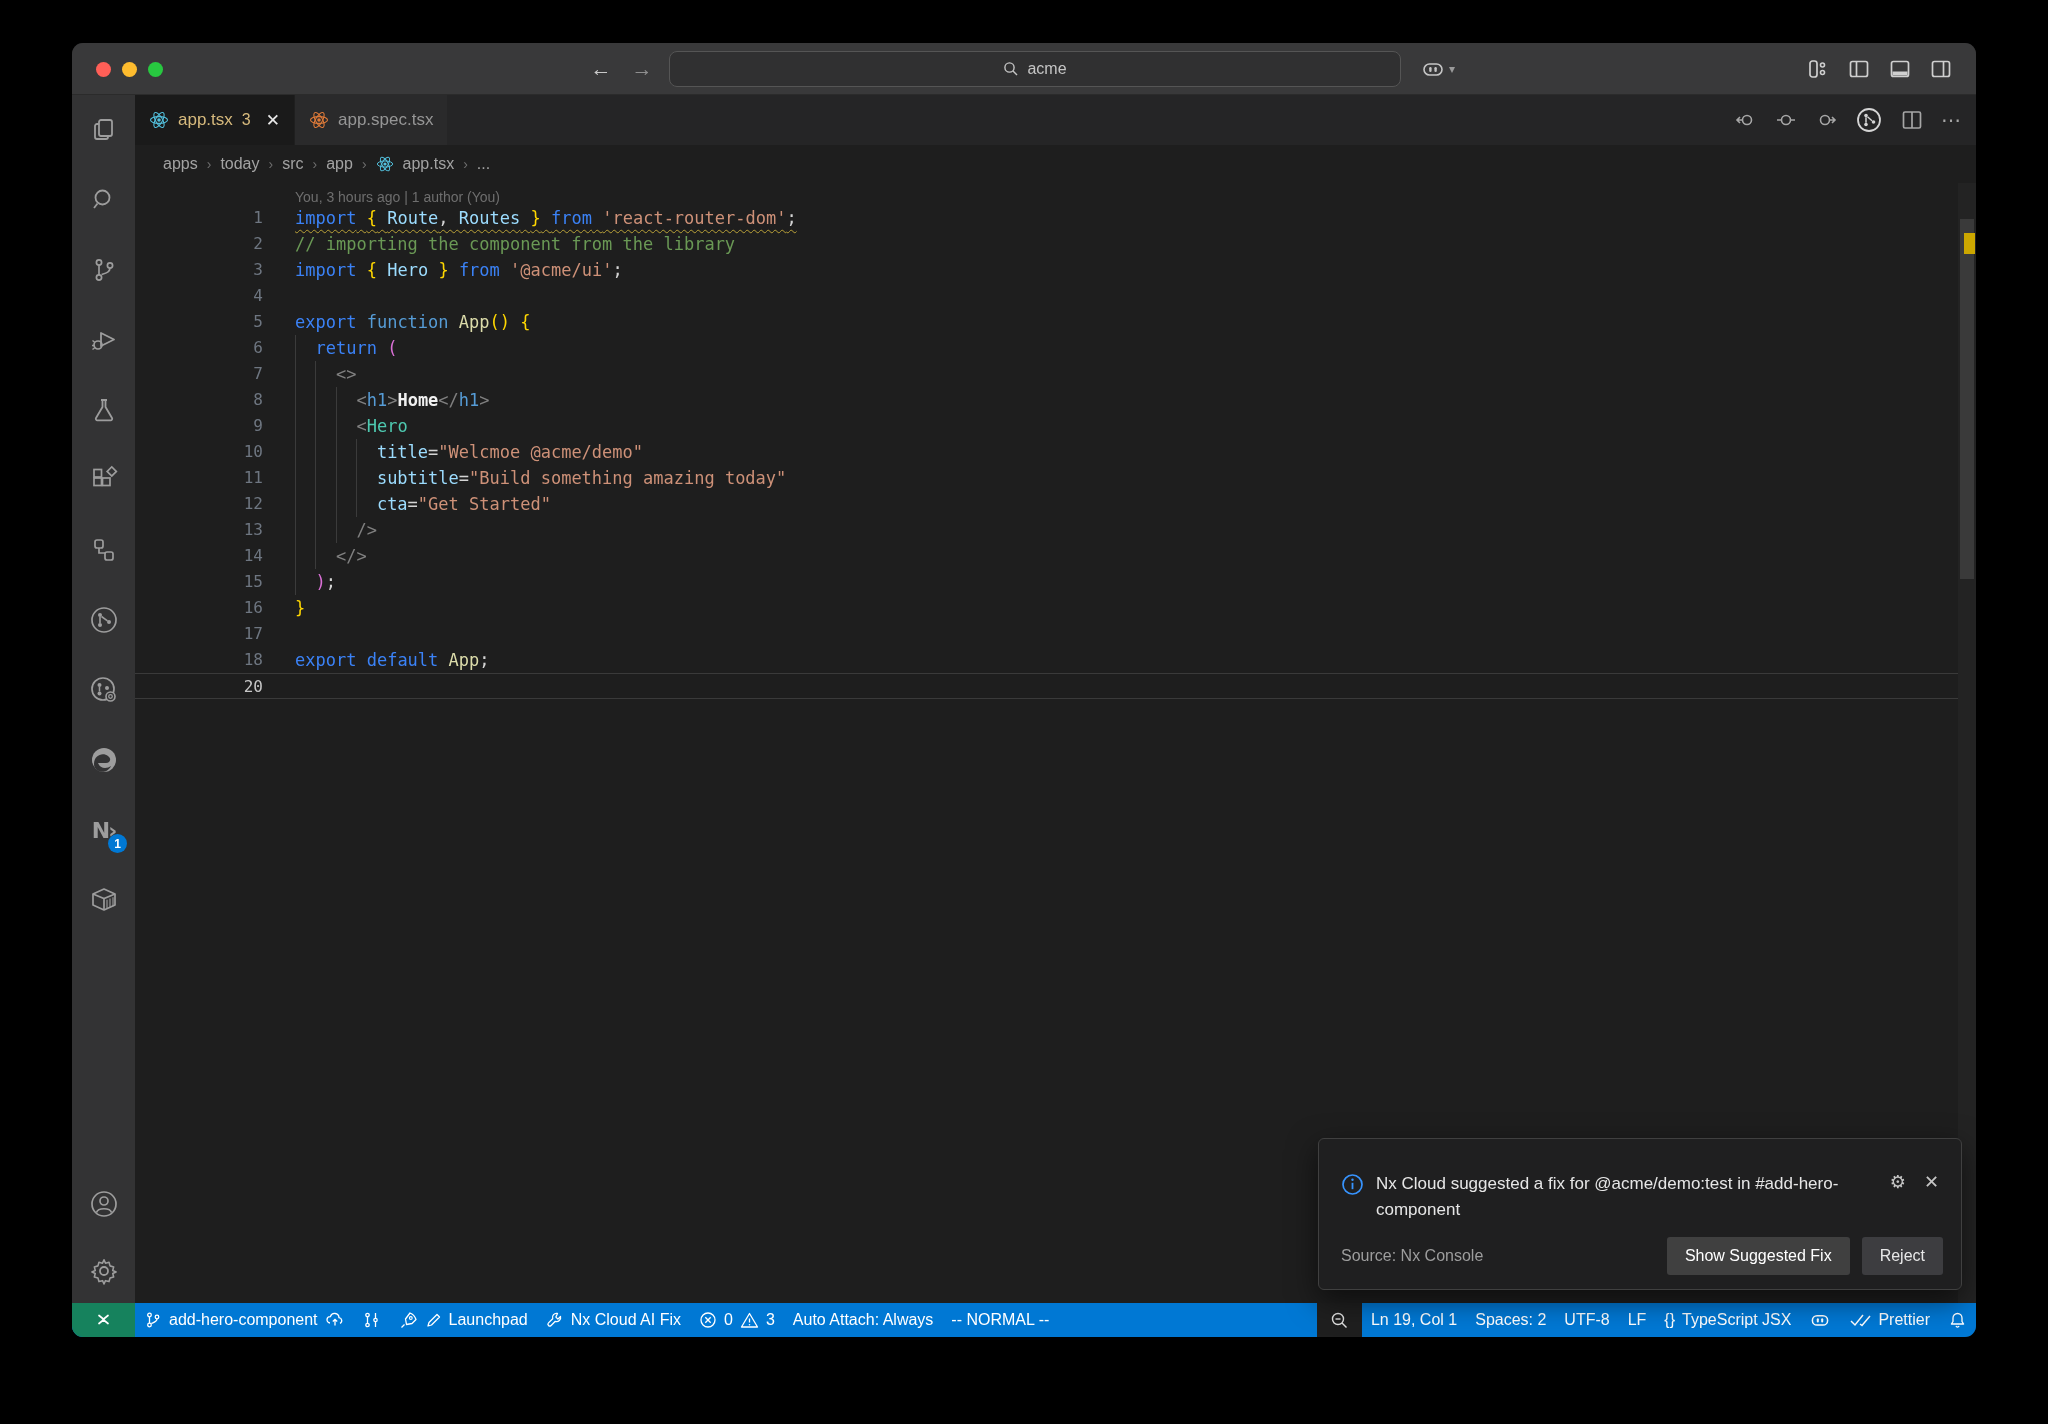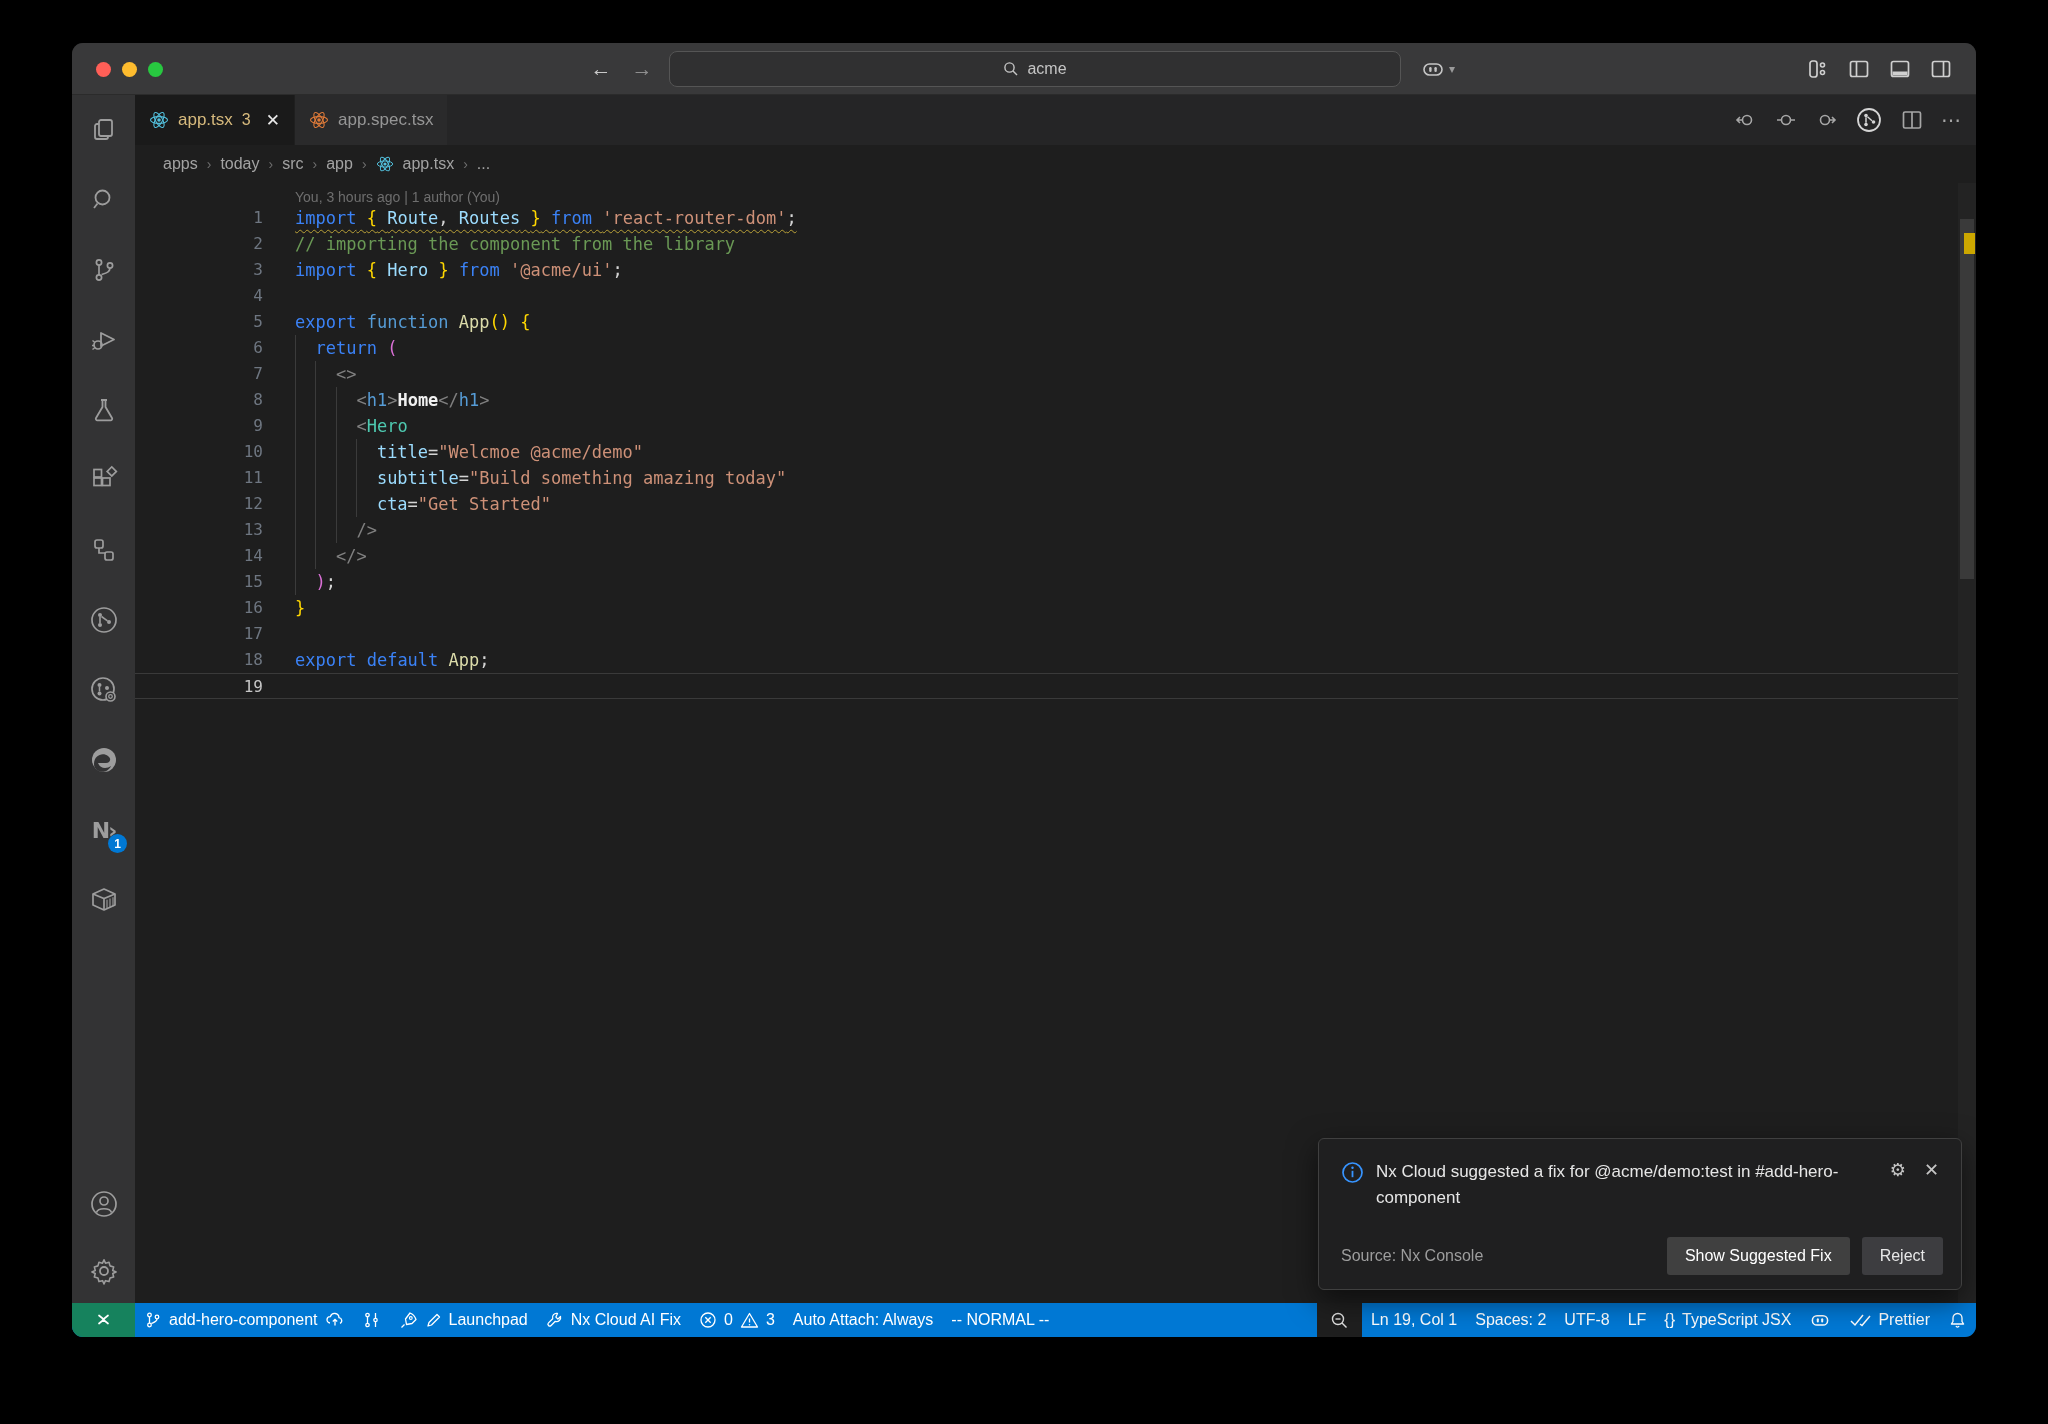--- a/index.html
+++ b/index.html
@@ -76,21 +76,21 @@
     font-size:16px; flex:0 0 auto; }
   .sb-item { display:flex; align-items:center; gap:7px; padding:0 9px; white-space:nowrap; }
   .sb-remote { width:63px; background:#16825d; justify-content:center; padding:0; }
   .sb-zoom { background:#1f1f1f; padding:0 13px; }
   .sb-spring { flex:1; }
   .sb-icon { display:flex; align-items:center; }
 
   
   .toast { position:absolute; left:1246px; top:1095px; width:644px; height:152px;
     background:#1f1f20; border:1px solid #404040; border-radius:6px;
-    box-shadow:0 10px 30px rgba(0,0,0,.55); z-index:10; padding:20px 22px 16px 22px; }
+    box-shadow:0 10px 30px rgba(0,0,0,.55); z-index:10; padding:32px 22px 16px 22px; }
   .toast-head { display:flex; align-items:flex-start; gap:12px; }
   .toast-msg { color:#e6e6e6; font-size:17px; line-height:1.55; max-width:500px; }
   .toast-acts { margin-left:auto; display:flex; gap:18px; color:#c5c5c5; font-size:18px; }
   .toast-foot { position:absolute; left:22px; right:18px; bottom:14px; display:flex; align-items:center; }
   .toast-src { color:#9d9d9d; font-size:16px; }
   .btns { margin-left:auto; display:flex; gap:12px; }
   .btn { height:38px; border:none; border-radius:3px; font-size:16px; padding:0 18px;
     font-family:"Liberation Sans", sans-serif; }
   .btn-primary { background:#404040; color:#fff;text-align:center; }
   .btn-secondary { background:#3d3d40; color:#e8e8e8; }
@@ -432,21 +432,21 @@
             </div>
             <div class="code-line">
               <span class="ln">17</span>
               <span class="lc"></span>
             </div>
             <div class="code-line">
               <span class="ln">18</span>
               <span class="lc"><span class="tk-kw">export</span><span class="tk-pn"> </span><span class="tk-kw">default</span><span class="tk-pn"> </span><span class="tk-fn">App</span><span class="tk-pn">;</span></span>
             </div>
             <div class="code-line current">
-              <span class="ln">19</span>
+              <span class="ln">20</span>
               <span class="lc"></span>
             </div>
           </div>
 
         <div class="scrollbar-track">
           <div class="scrollbar-thumb"></div>
           <div class="ruler-warning"></div>
         </div>
       </div>
     </div>

